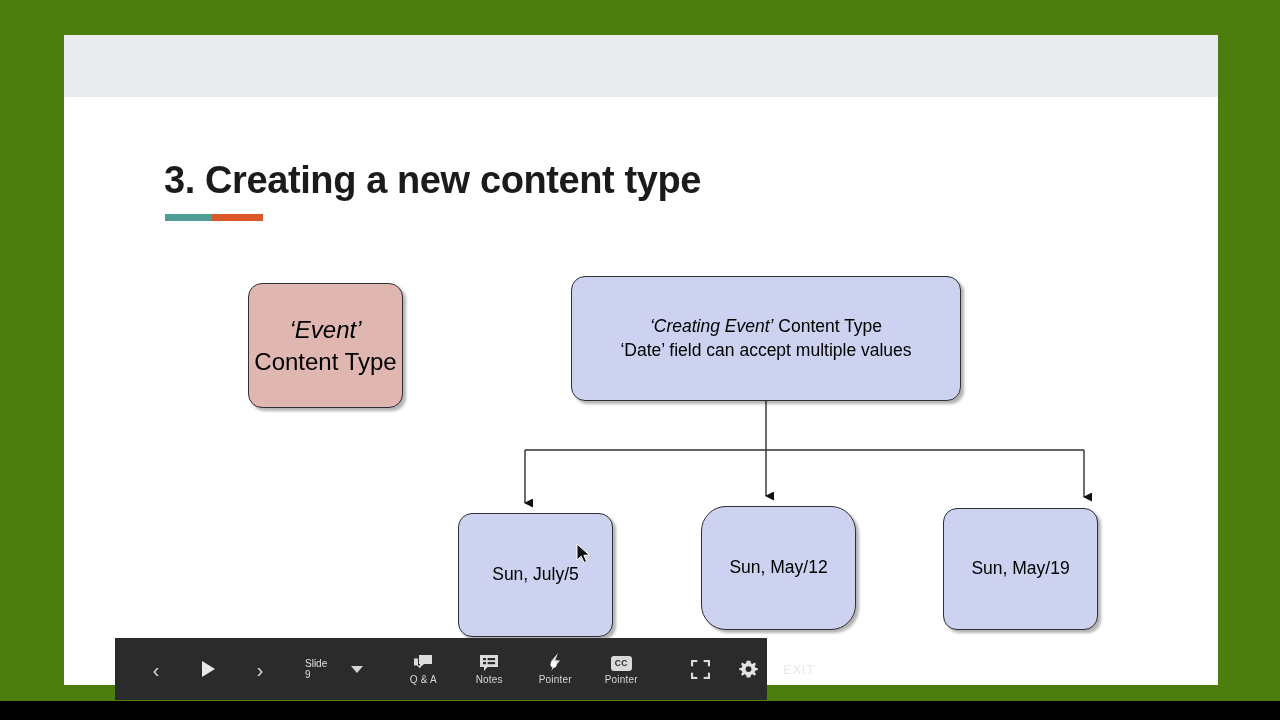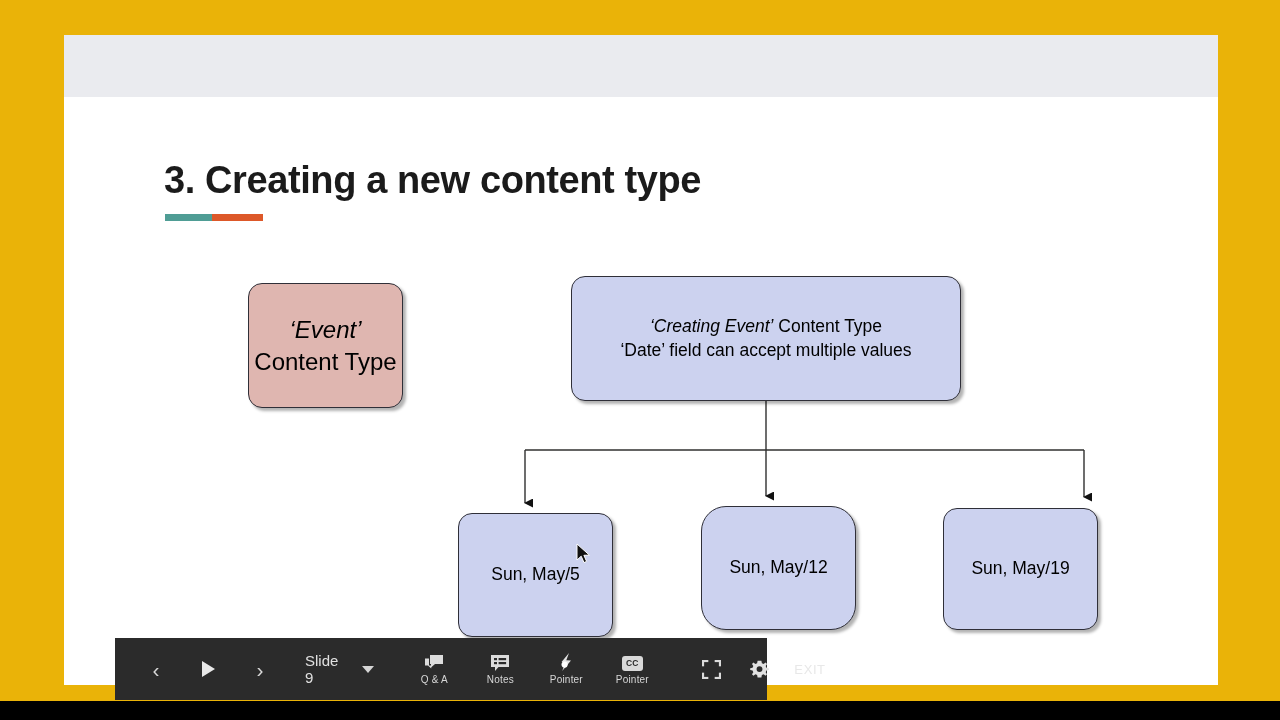--- a/index.html
+++ b/index.html
@@ -2,21 +2,21 @@
 <html><head>
 <meta charset="utf-8">
 <style>
   * { box-sizing: border-box; margin: 0; padding: 0; }
   html, body {
     width: 1280px; height: 720px;
     background: #000;
     font-family: "Liberation Sans", sans-serif;
     overflow: hidden;
   }
-  #stage { position: relative; width: 1280px; height: 701px; background: #eab308; }
+  #stage { position: relative; width: 1280px; height: 701px; background: #4d7c0f; }
 
   
   #present-window {
     position: absolute; left: 64px; top: 35px;
     width: 1154px; height: 650px;
     background: #ffffff;
   }
   #top-bar {
     position: absolute; left: 0; top: 0;
     width: 1154px; height: 62px;
@@ -89,21 +89,21 @@
   .nav-btn { width: 26px; height: 26px; display: flex; align-items: center; justify-content: center; }
   .chev { font-size: 21px; color: #d9d9d9; line-height: 1; }
   .play-tri {
     width: 0; height: 0;
     border-left: 13px solid #e8e8e8;
     border-top: 8px solid transparent;
     border-bottom: 8px solid transparent;
   }
   .cb-div { width: 1px; height: 38px; background: #4a4a4a; margin: 0 14px; }
 
-  #slide-select { display: flex; align-items: center; gap: 24px; font-size: 15px; color: #e0e0e0; padding: 0 4px; }
+  #slide-select { display: flex; align-items: center; gap: 24px; font-size: 10px; color: #e0e0e0; padding: 0 4px; }
   .caret-down { width: 0; height: 0; border-left: 6px solid transparent; border-right: 6px solid transparent; border-top: 7px solid #d5d5d5; }
 
   #tools-group { display: flex; align-items: flex-end; gap: 18px; padding: 0 4px; }
   .tool { display: flex; flex-direction: column; align-items: center; gap: 1px; width: 48px; }
   .tool-label { font-size: 10px; color: #d7d7d7; letter-spacing: 0.2px; white-space: nowrap; }
   .tool-ico { height: 20px; display: flex; align-items: center; justify-content: center; }
 
   #right-group { display: flex; align-items: center; gap: 22px; padding-left: 10px; }
   #exit-label { font-size: 13px; letter-spacing: 0.6px; color: #e8e8e8; }
   .ico-sq { width: 19px; height: 19px; }
@@ -156,21 +156,21 @@
         </div>
 
         <div class="node" id="node-recurring" style="background:#ccd2ef;">
           <div>
             <span class="line-em">‘Creating Event’</span><span> Content Type</span><br>
             <span>‘Date’ field can accept multiple values</span>
           </div>
         </div>
 
         <div class="node" id="node-d1" style="background:#ccd2ef;">
-          <span>Sun, May/5</span>
+          <span>Sun, July/5</span>
         </div>
         <div class="node" id="node-d2" style="background:#ccd2ef;border-radius:25px;">
           <span>Sun, May/12</span>
         </div>
         <div class="node" id="node-d3" style="background:#ccd2ef;">
           <span>Sun, May/19</span>
         </div>
 
       </div>
     </div>

